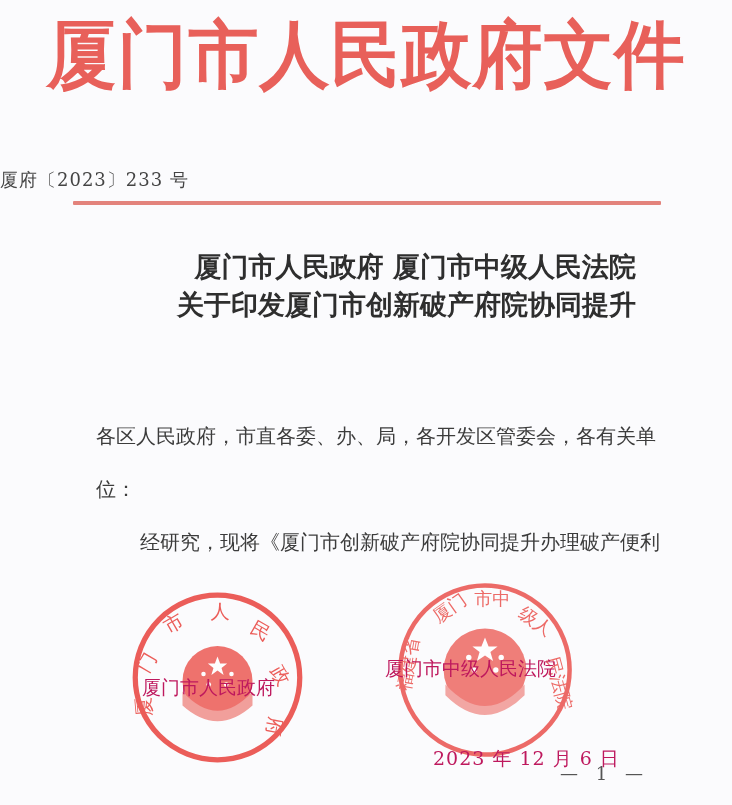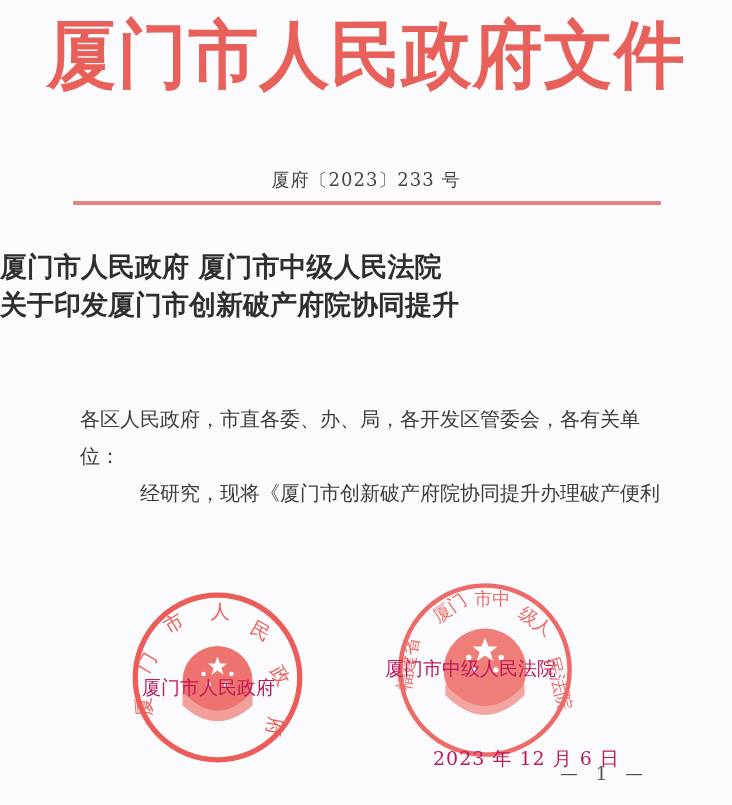--- a/index.html
+++ b/index.html
@@ -1,27 +1,27 @@
 <!DOCTYPE html>
 <html><head>
 <meta charset="utf-8">
 <style>
   html, body { margin:0; padding:0; }
   body { width:732px; height:805px; background:#fbfbfd; position:relative; overflow:hidden;
          font-family:"DejaVu Serif","Liberation Serif",serif; color:#3a3a3a; }
   .masthead { position:absolute; left:0; top:10px; width:732px; text-align:center;
               font-size:70px; letter-spacing:1px; color:#e8605a; font-weight:bold;
               transform:scaleY(1.05); line-height:90px; }
-  .docno { position:absolute; left:0; top:168px; width:732px; text-align:center; font-size:18px; color:#444; letter-spacing:1px; }
+  .docno { position:absolute; left:0; top:168px; width:732px; text-align:left; font-size:18px; color:#444; letter-spacing:1px; }
   .redline { position:absolute; left:73px; top:201px; width:588px; height:4px; background:#e3837c; border-radius:1px; }
-  .title { position:absolute; left:0; top:248px; width:636px; text-align:left; font-size:27px; font-weight:bold;
+  .title { position:absolute; left:0; top:248px; width:636px; text-align:right; font-size:27px; font-weight:bold;
            color:#2e2e2e; line-height:38px; }
   .title div { white-space:nowrap; }
   .body { position:absolute; left:80px; top:402px; width:600px; font-size:20px; line-height:37px; color:#3c3c3c; }
-  .body p { margin:0;font-family:Liberation Mono, monospace; }
+  .body p { margin:16px; }
   .indent { text-indent:40px;text-align:center; }
   .seal { position:absolute; border-radius:50%; }
   .seal svg { width:100%; height:100%; display:block; }
   .sig { position:absolute; font-size:19px; color:#be185d; white-space:nowrap; }
   .pageno { position:absolute; left:560px; top:763px; font-size:18px; color:#555; letter-spacing:6px; }
 </style>
 </head>
 <body>
 
 <div class="masthead">厦门市人民政府文件</div>

